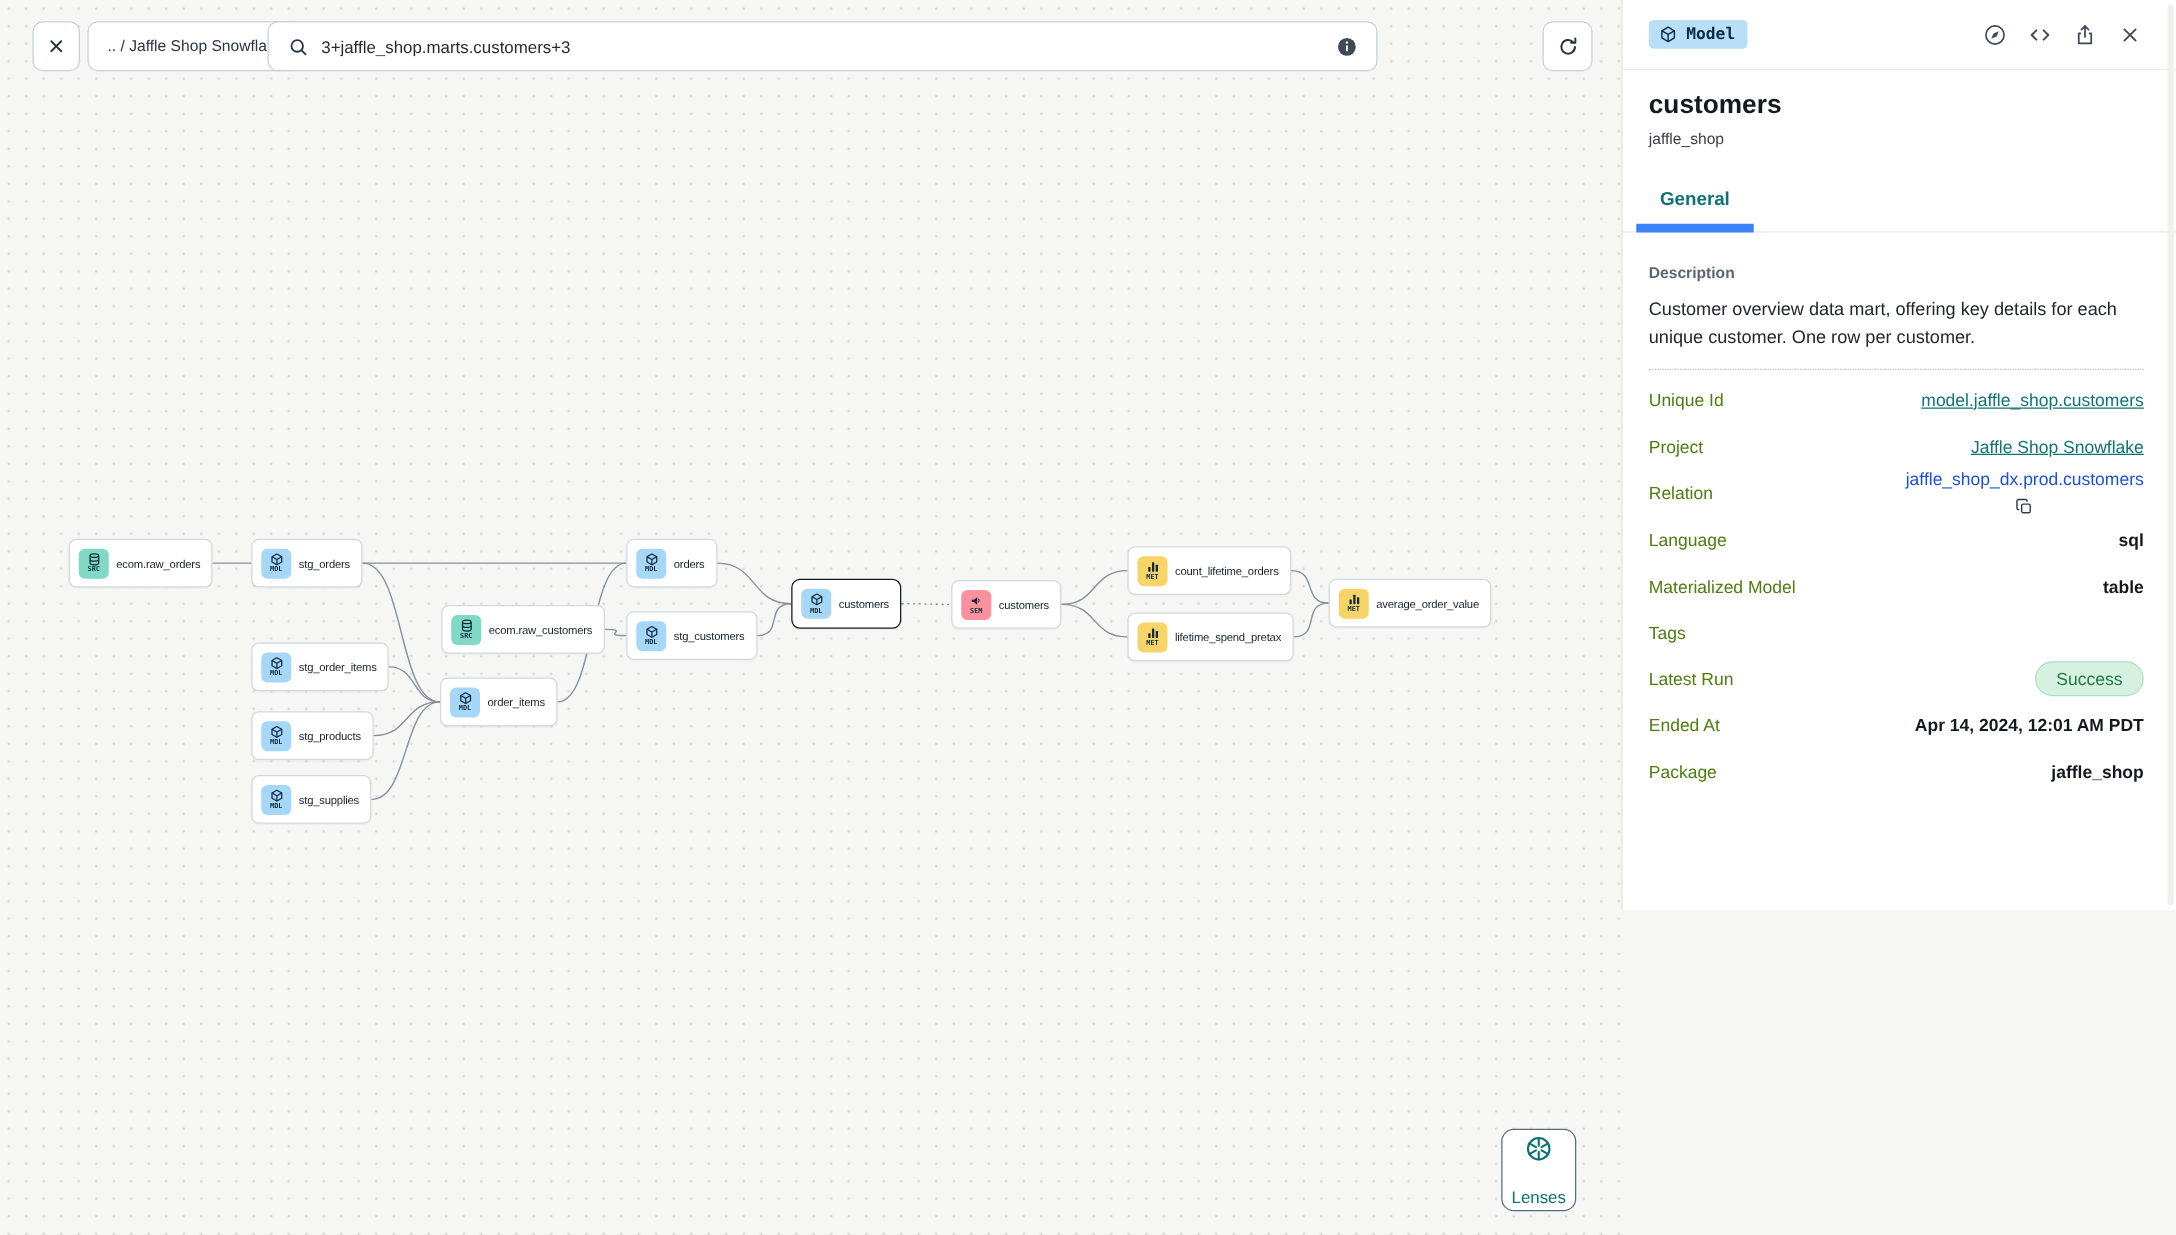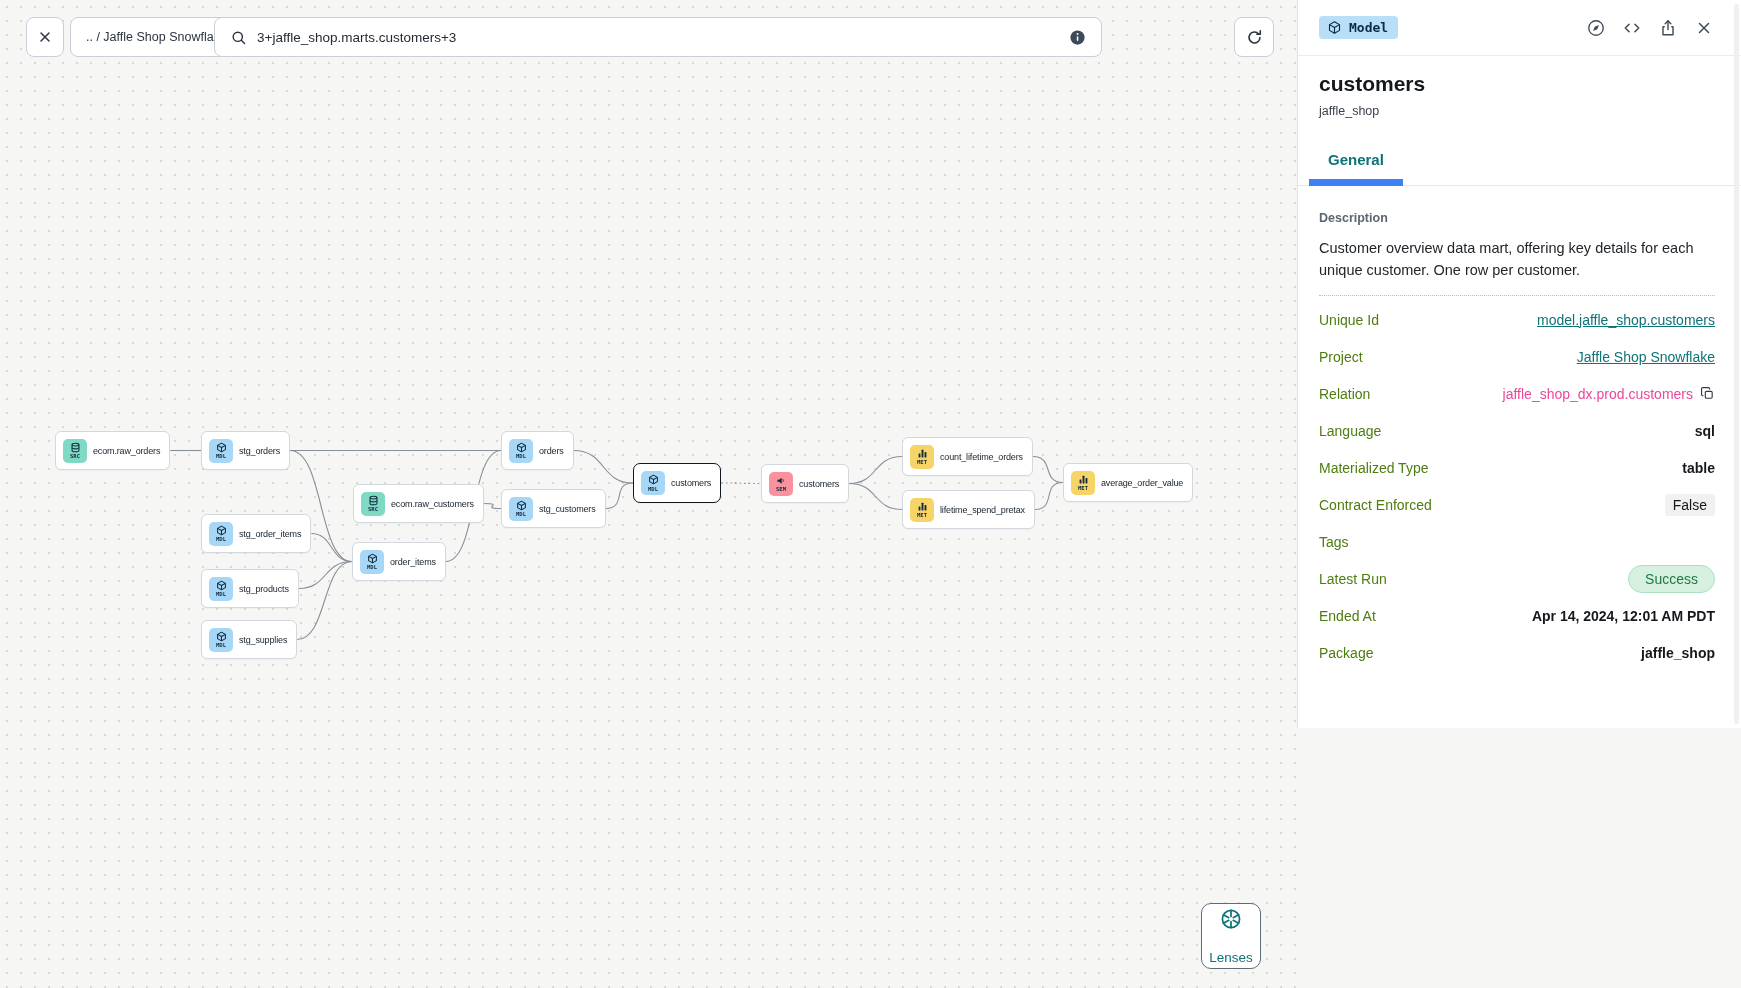--- a/index.html
+++ b/index.html
@@ -132,21 +132,21 @@
 
   .fields { margin-top: 5px; }
   .field-row {
     display: flex; justify-content: space-between; align-items: center;
     min-height: 37px; font-size: 14px;
   }
   .field-label { color: #4d7c0f; }
   .field-value { color: #15191d; font-weight: 600; text-align: left; }
   .field-value.v-link { font-weight: 400; }
   .field-value.v-link a { color: #0e7377; text-decoration: underline; }
-  .field-value.v-copy { font-weight: 400; color: #ec4899; display: flex; align-items: center; gap: 7px; }
+  .field-value.v-copy { font-weight: 400; color: #1d4ed8; display: flex; align-items: center; gap: 7px; flex-direction: column; }
   .copy-icon { color: #2e3a46; display: flex; cursor: pointer; }
   .field-value.v-badge span {
     background: #f1f1ef; border-radius: 3px; padding: 3px 8px;
     font-weight: 400; color: #15191d;
   }
   .field-value.v-pill span {
     display: inline-block;
     background: #d7f1e1; border: 1px solid #a9e0bf; color: #1d7a45;
     border-radius: 999px; padding: 5px 16px; font-weight: 400; font-size: 14px;
   }
@@ -431,28 +431,24 @@
             </span>
           </span>
   </div>
 
   <div class="field-row">
     <span class="field-label">Language</span>
     <span class="field-value">sql</span>
   </div>
 
   <div class="field-row">
-    <span class="field-label">Materialized Type</span>
+    <span class="field-label">Materialized Model</span>
     <span class="field-value">table</span>
   </div>
 
-  <div class="field-row">
-    <span class="field-label">Contract Enforced</span>
-    <span class="field-value v-badge"><span>False</span></span>
-  </div>
 
   <div class="field-row">
     <span class="field-label">Tags</span>
     <span class="field-value"></span>
   </div>
 
   <div class="field-row">
     <span class="field-label">Latest Run</span>
     <span class="field-value v-pill"><span>Success</span></span>
   </div>

